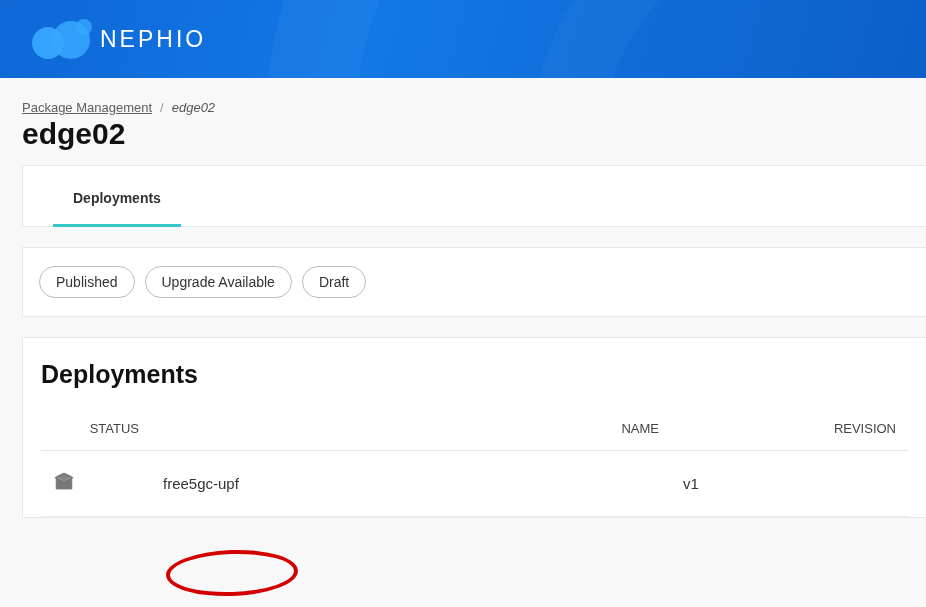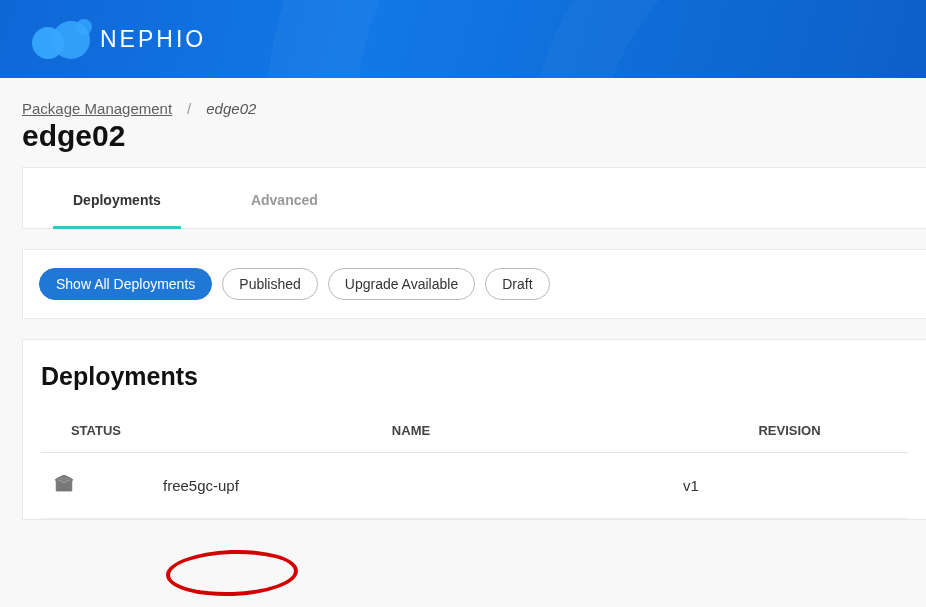--- a/index.html
+++ b/index.html
@@ -65,25 +65,25 @@
       color: #fff;
       font-size: 23px;
       letter-spacing: 3px;
       margin-left: 10px;
       font-weight: 300;
     }
     .content {
       padding: 22px 0 0 22px;
     }
     .breadcrumb {
-      font-size: 15px;
+      font-size: 13px;
       color: #606060;
       display: flex;
       align-items: center;
-      gap: 15px;
+      gap: 8px;
     }
     .breadcrumb a {
       color: #606060;
       text-decoration: underline;
     }
     .breadcrumb .sep { color: #999; }
     .breadcrumb .current { font-style: italic; color: #555; }
     .page-title {
       font-size: 30px;
       font-weight: 700;
@@ -154,23 +154,23 @@
       font-size: 25px;
       font-weight: 700;
       color: #111;
       margin-bottom: 18px;
     }
     table {
       width: 100%;
       border-collapse: collapse;
     }
     th {
-      text-align: center;
+      text-align: right;
       font-size: 13px;
-      font-weight: 700;
+      font-weight: 400;
       color: #444;
       padding: 14px 12px;
       border-bottom: 1px solid #e5e5e5;
     }
     td {
       font-size: 15px;
       color: #333;
       padding: 20px 12px;
       border-bottom: 1px solid #eee;
     }
@@ -210,27 +210,25 @@
   <div class="breadcrumb">
     <a href="#">Package Management</a>
     <span class="sep">/</span>
     <span class="current">edge02</span>
   </div>
   <h1 class="page-title">edge02</h1>
 
   <div class="tabs-panel">
     <div class="tabs">
       <div class="tab active">Deployments</div>
-      <div class="tab">Advanced</div>
     </div>
   </div>
 
   <div class="inner-panel">
     <div class="filters">
-      <div class="pill active">Show All Deployments</div>
       <div class="pill">Published</div>
       <div class="pill">Upgrade Available</div>
       <div class="pill">Draft</div>
     </div>
   </div>
 
   <div class="table-panel">
     <div class="table-title">Deployments</div>
     <table>
       <thead>

